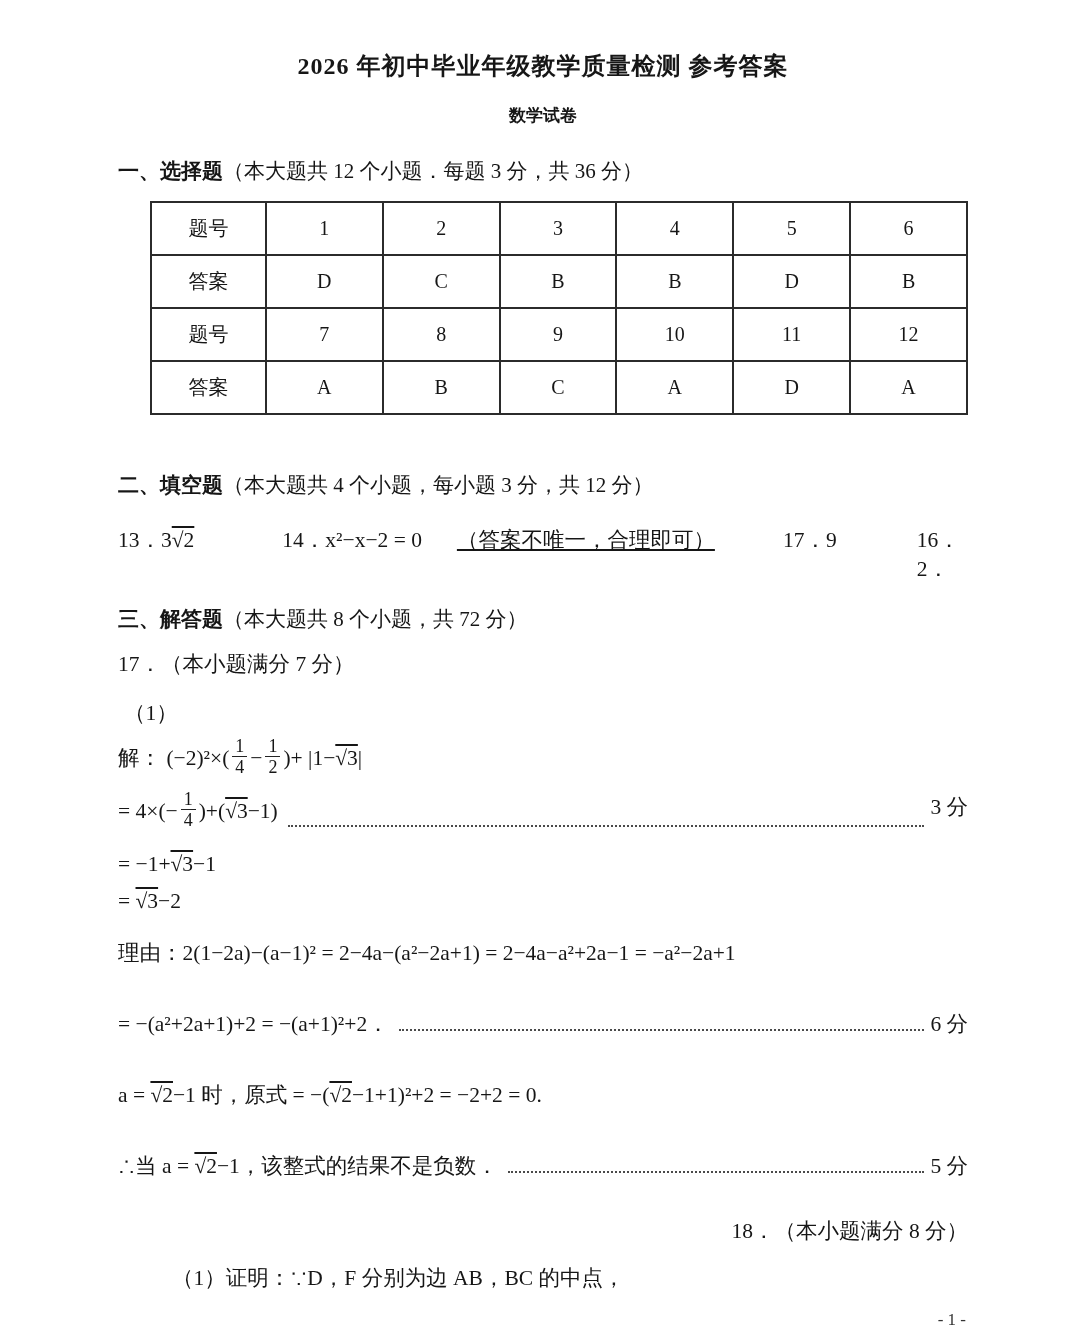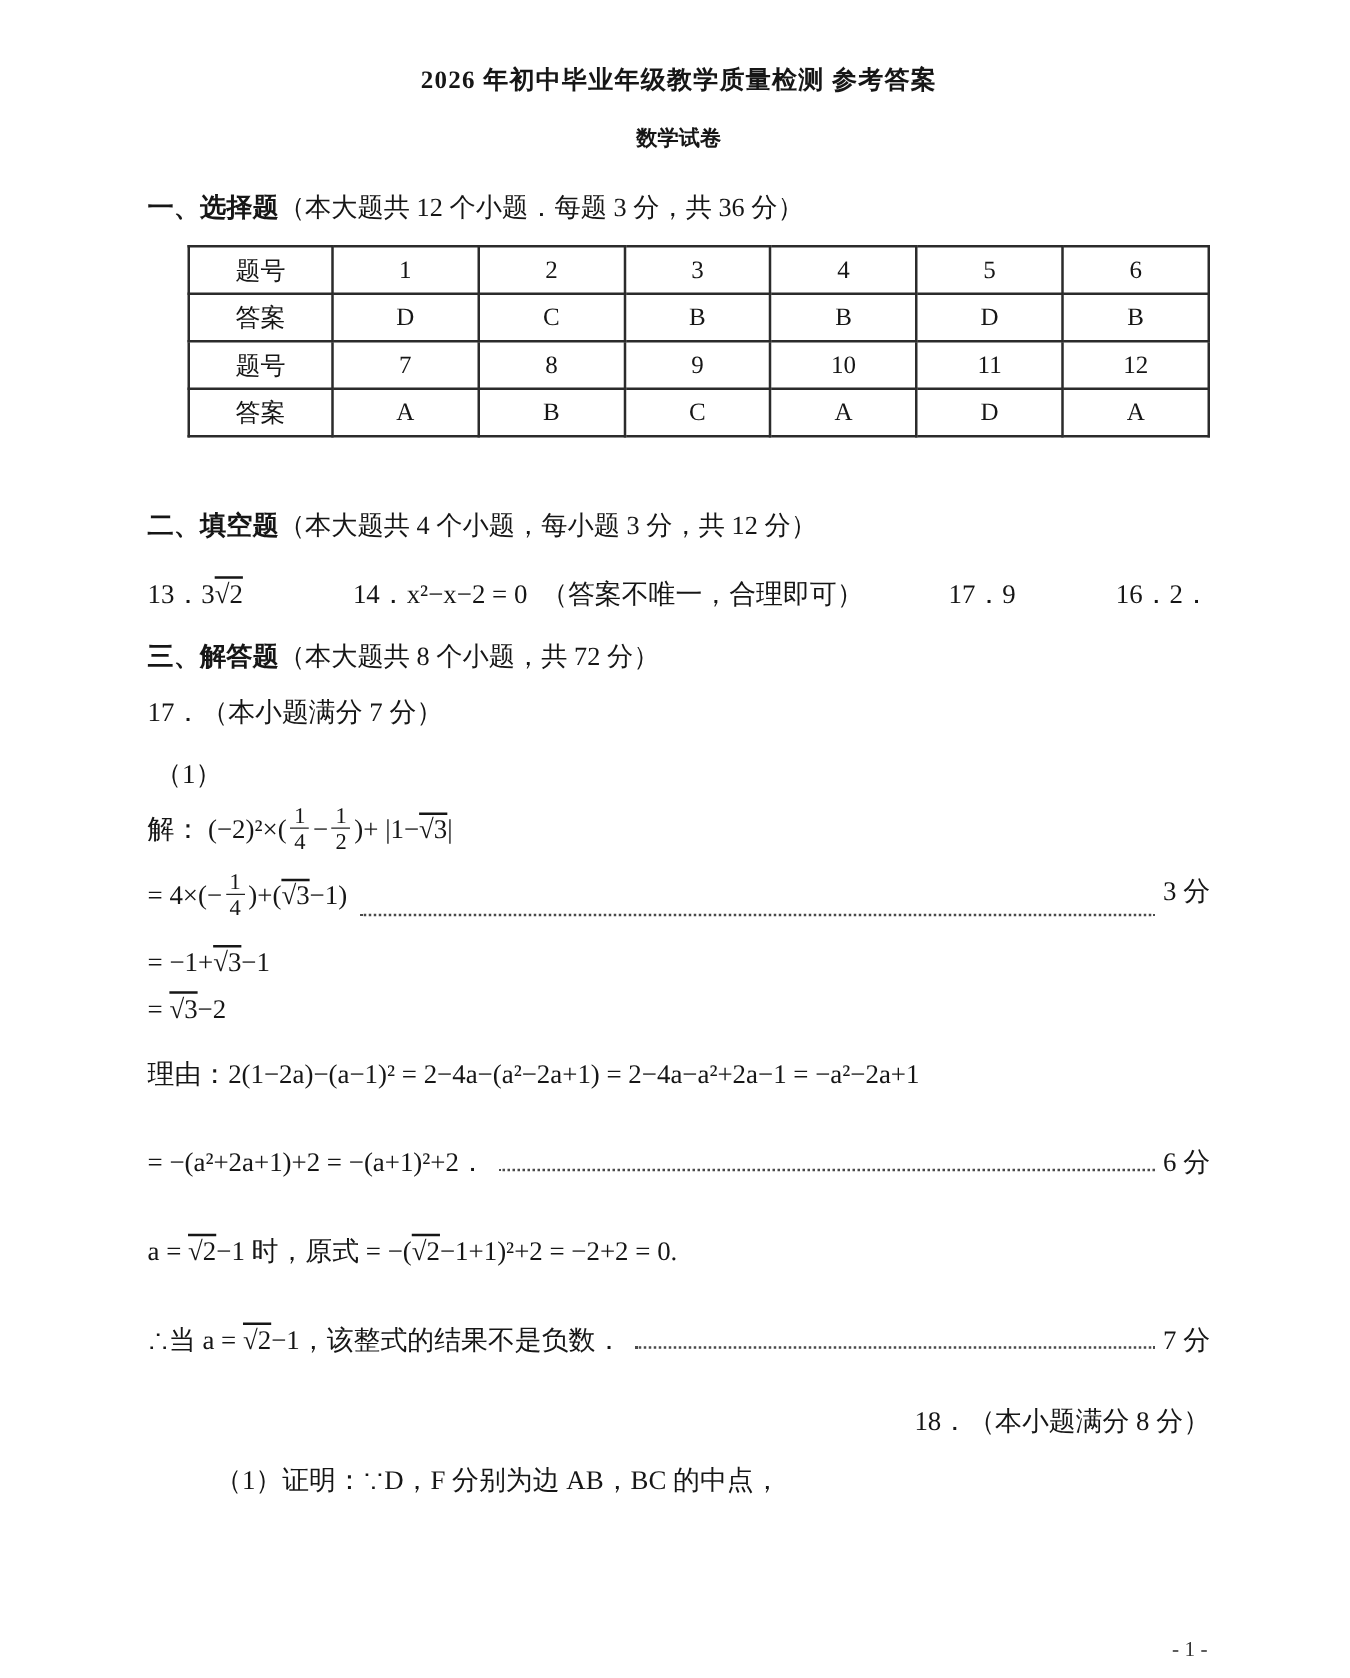--- a/index.html
+++ b/index.html
@@ -5,37 +5,37 @@
   * { box-sizing: border-box; }
   html, body { margin: 0; padding: 0; }
   body {
     width: 1080px; height: 1342px;
     background: #ffffff; color: #161616;
     font-family: "Liberation Serif", "DejaVu Serif", serif;
     position: relative; overflow: hidden;
   }
   .page { position: absolute; inset: 0; padding: 30px 112px 0 118px; }
 
-  .title { text-align: center; font-size: 20px; font-weight: 700; margin: 20px 0 0; letter-spacing: 1px; }
+  .title { text-align: center; font-size: 24px; font-weight: 700; margin: 20px 0 0; letter-spacing: 1px; }
   .subtitle { text-align: center; font-size: 17px; font-weight: 700; margin: 22px 0 0; }
 
   .sec-head { font-size: 21px; margin-top: 30px; }
   .sec-head .b { font-weight: 700; text-align: right; }
 
   .ctable { border-collapse: collapse; margin: 16px 0 0 32px; }
   .ctable td {
-    border: 2px solid #2b2b2b; width: 117px; height: 38px;
+    border: 2px solid #2b2b2b; width: 117px; height: 53px;
     text-align: center; font-size: 20px; padding: 0;
   }
   .ctable td.lbl { width: 115px; }
 
   .fill-line { display: flex; align-items: baseline; margin-top: 26px; font-size: 21.5px; }
   .fi13 { margin-right: 88px; white-space: nowrap; }
   .fi14 { margin-right: 68px; white-space: nowrap; }
-  .fi14 .note { margin-left: 11px; }
+  .fi14 .note { margin-left: 35px; text-decoration: underline; }
   .fi15 { margin-right: 80px; white-space: nowrap; }
 
   .math { font-size: 21.5px; margin-top: 16px; }
   .q-head { font-size: 21.5px; margin-top: 16px; }
   .part-label { font-size: 21.5px; margin-top: 20px; margin-left: 6px; }
 
   .frac {
     display: inline-flex; flex-direction: column; align-items: center;
     font-size: 18px; line-height: 1.12; vertical-align: middle;
     margin: 0 3px; transform: translateY(-3px); text-align: center;
@@ -164,20 +164,20 @@
     <span class="score">6 分</span>
   </div>
 
   <div class="math mt42">
     <span>a = </span><span class="sq">√2</span><span>−1 时，原式 = −(</span><span class="sq">√2</span><span>−1+1)²+2 = −2+2 = 0.</span>
   </div>
 
   <div class="math ans mt42">
     <span class="expr"><span>∴当 a = </span><span class="sq">√2</span><span>−1，该整式的结果不是负数．</span></span>
     <span class="dots"></span>
-    <span class="score">7 分</span>
+    <span class="score">5 分</span>
   </div>
 
   <div class="q-head mt36">18．（本小题满分 8 分）</div>
   <div class="math mt18 q18-line">（1）证明：∵D，F 分别为边 AB，BC 的中点，</div>
 
   <div class="footer">- 1 -</div>
 </div>
 
 </body></html>

